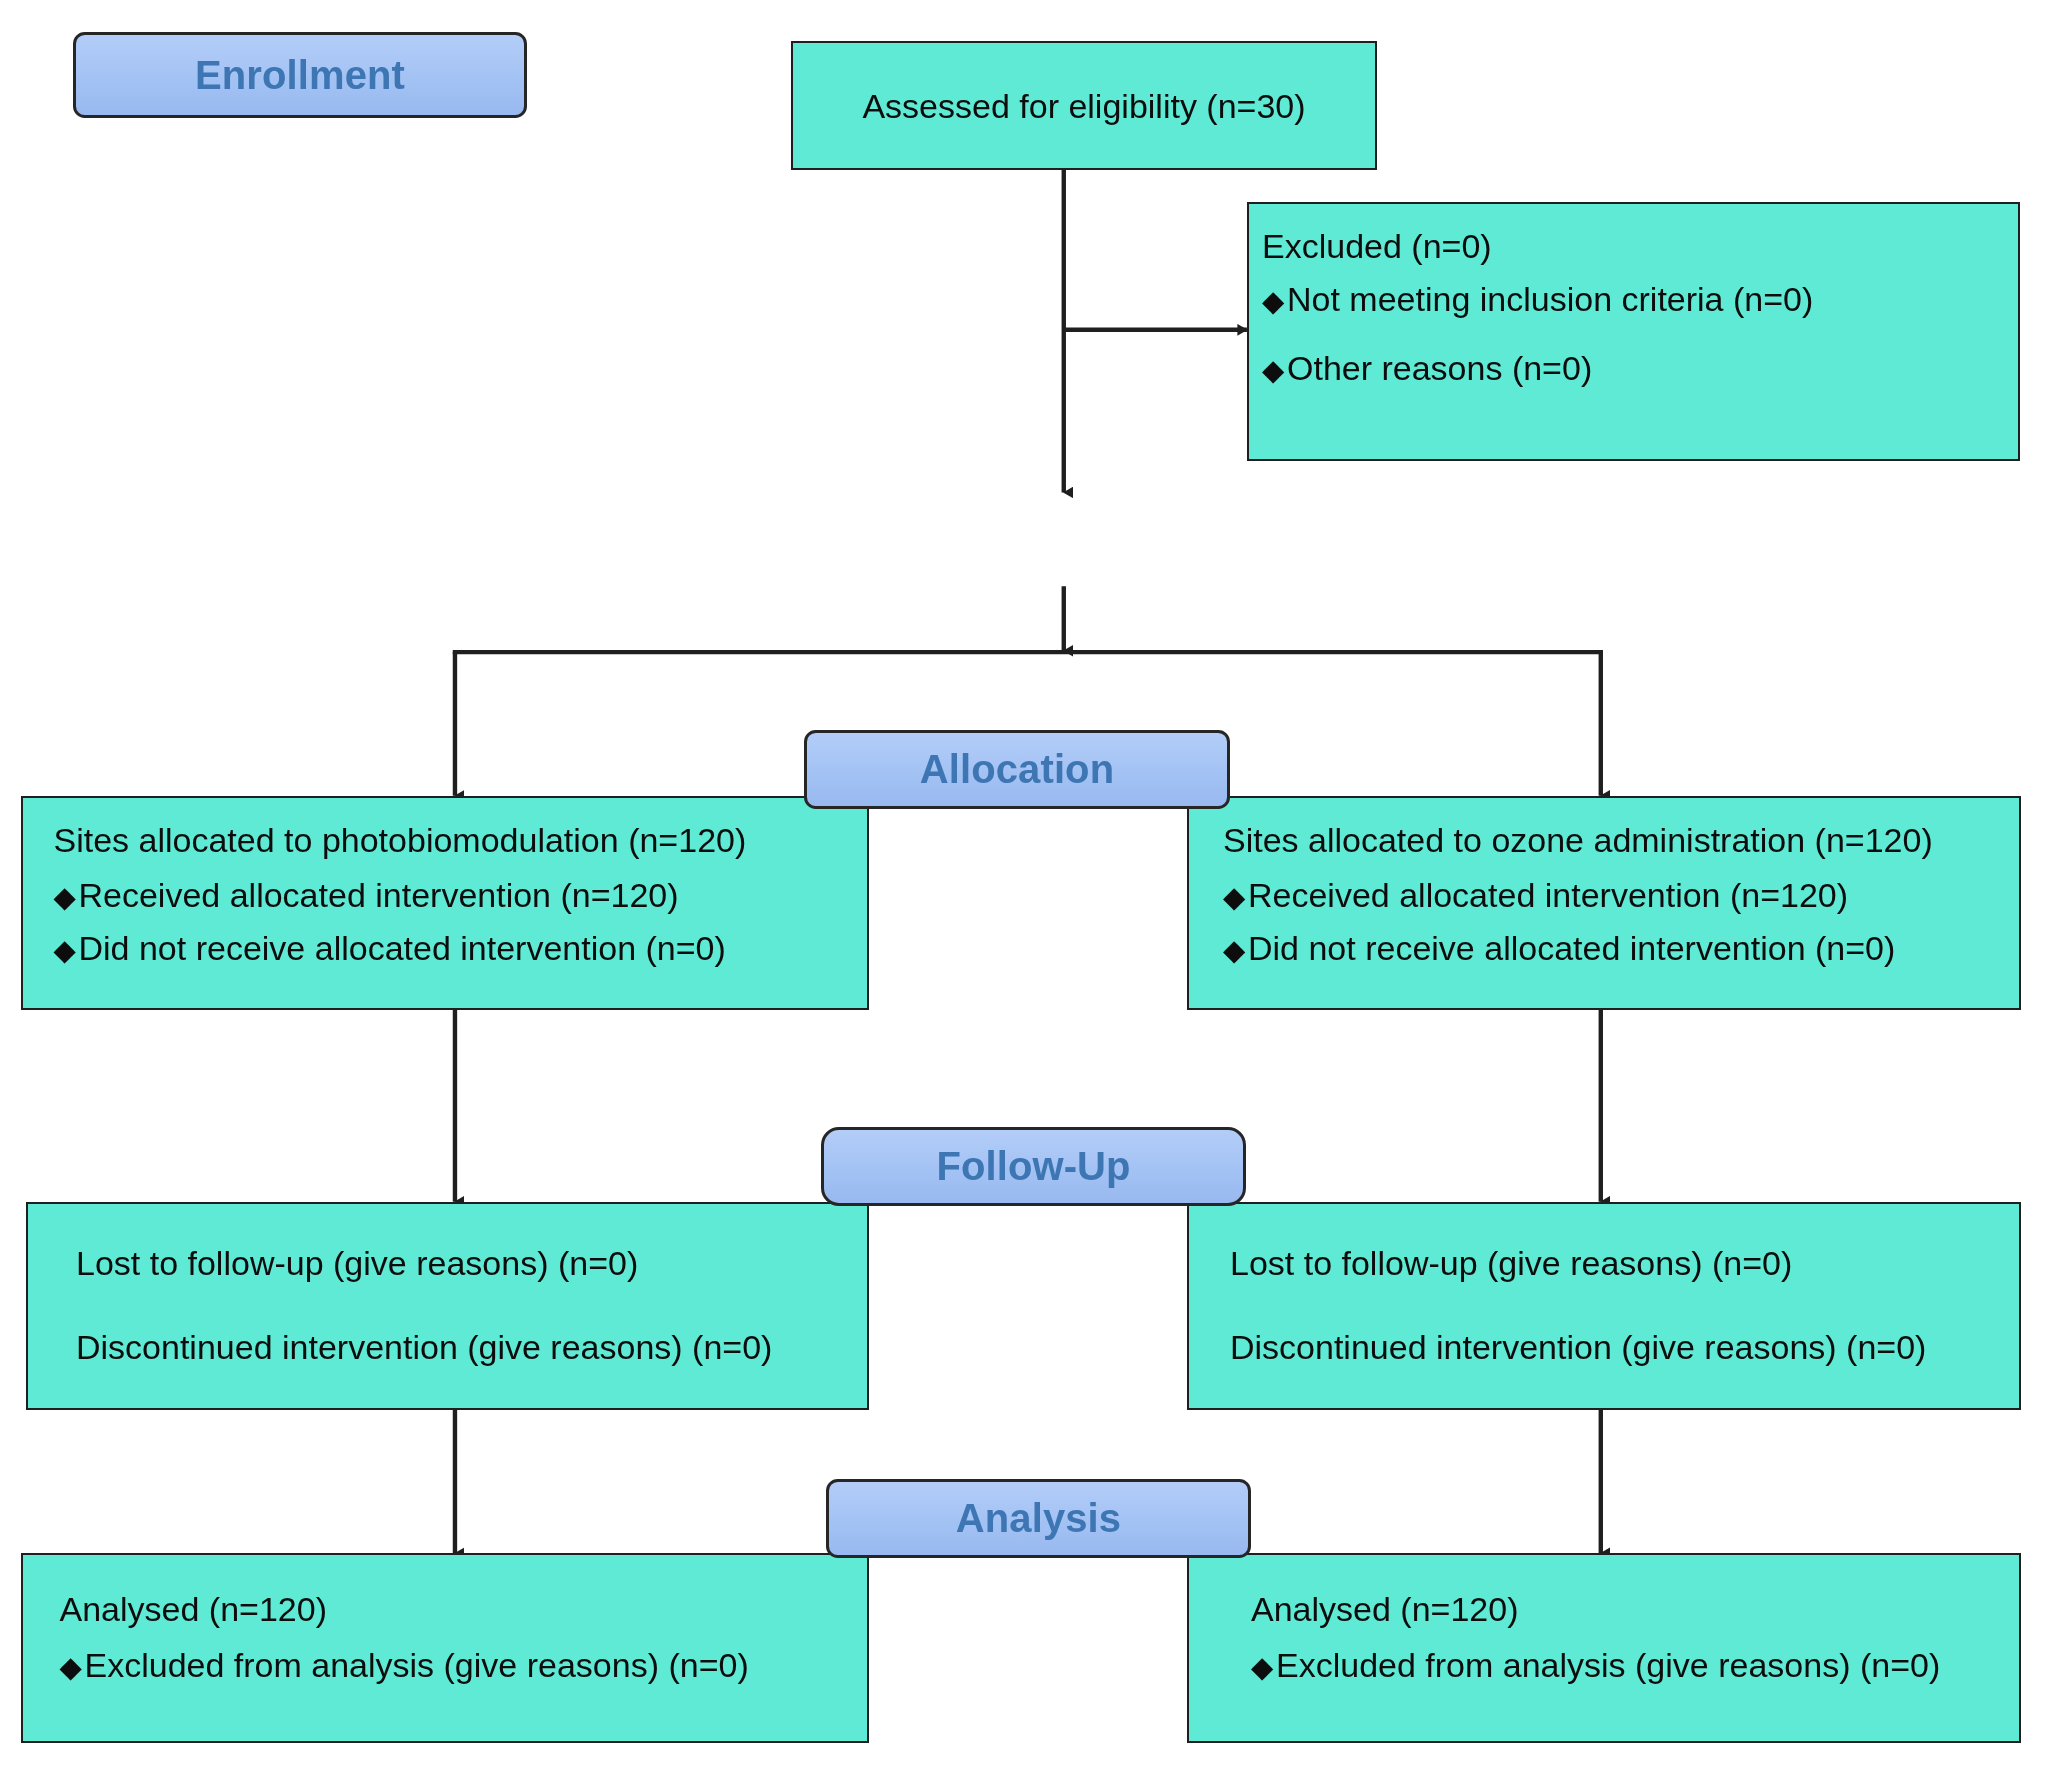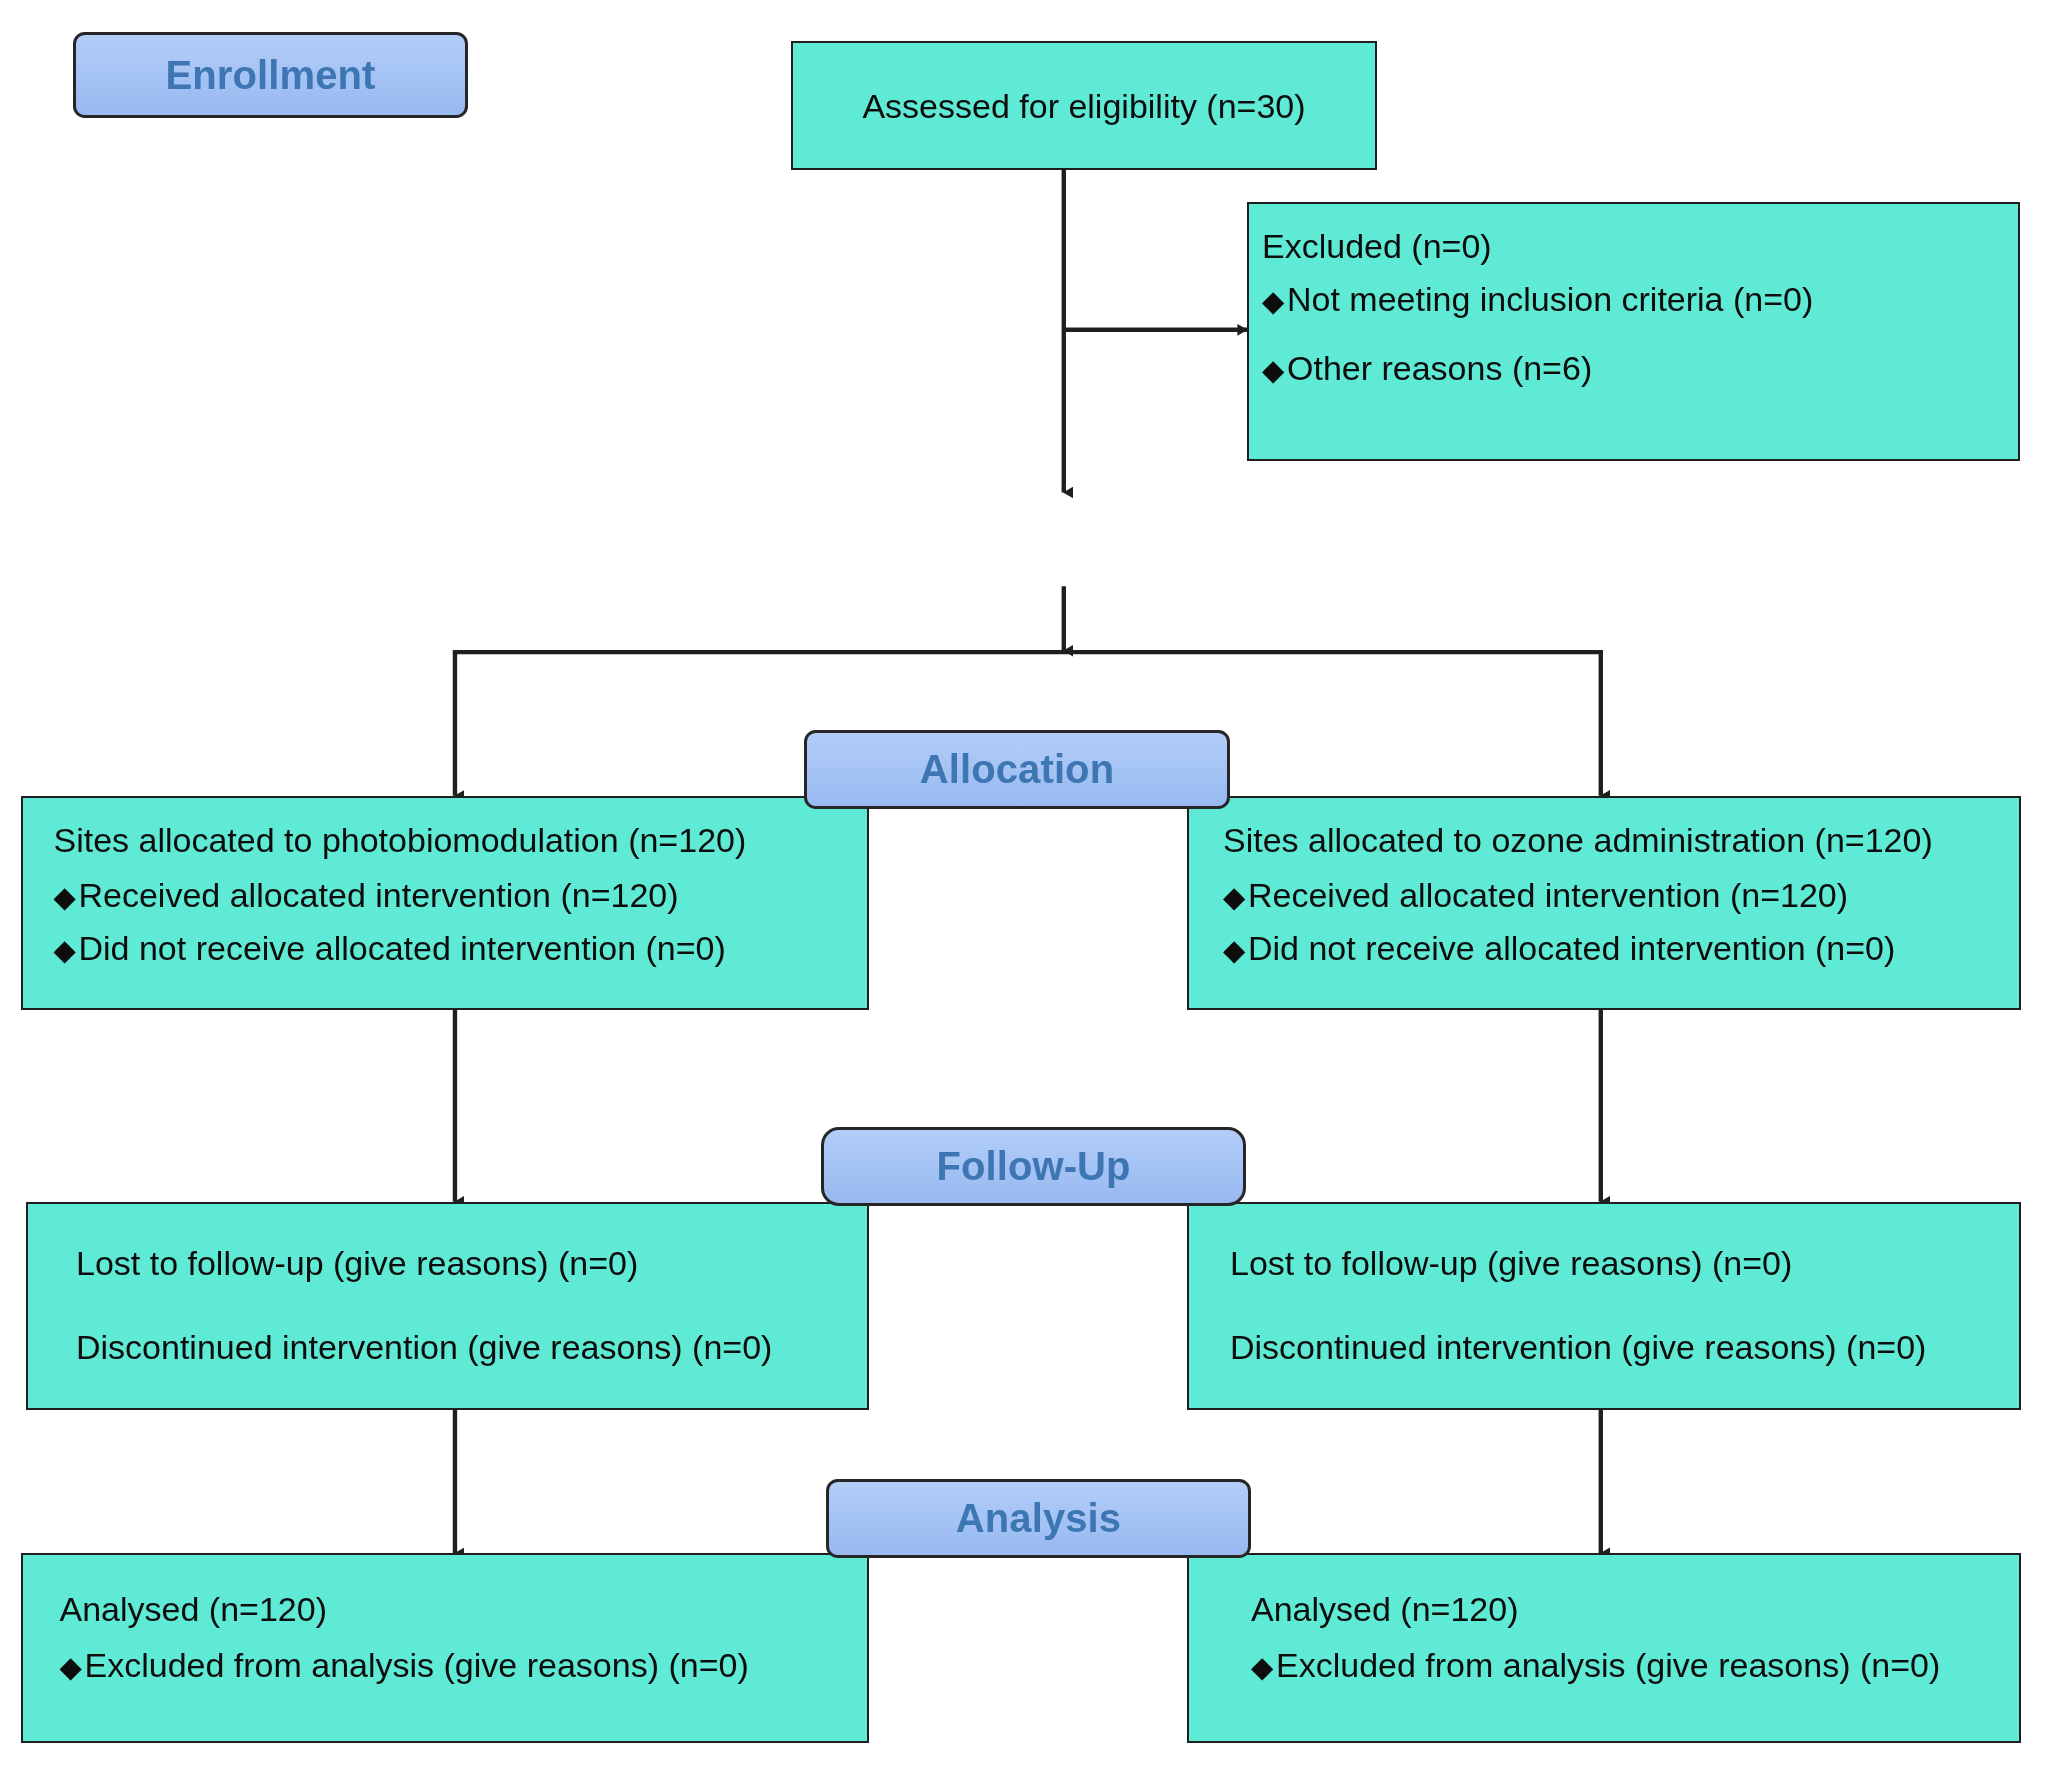--- a/index.html
+++ b/index.html
@@ -102,38 +102,38 @@
     <line x1="621" y1="890" x2="621" y2="1086" stroke="#1f1f1f" stroke-width="6" marker-end="url(#arrowDown)"></line>
     <line x1="2185" y1="890" x2="2185" y2="1086" stroke="#1f1f1f" stroke-width="6" marker-end="url(#arrowDown)"></line>
 
     <line x1="621" y1="1378" x2="621" y2="1640" stroke="#1f1f1f" stroke-width="6" marker-end="url(#arrowDown)"></line>
     <line x1="2185" y1="1378" x2="2185" y2="1640" stroke="#1f1f1f" stroke-width="6" marker-end="url(#arrowDown)"></line>
 
     <line x1="621" y1="1924" x2="621" y2="2120" stroke="#1f1f1f" stroke-width="6" marker-end="url(#arrowDown)"></line>
     <line x1="2185" y1="1924" x2="2185" y2="2120" stroke="#1f1f1f" stroke-width="6" marker-end="url(#arrowDown)"></line>
   </svg>
 
-  <div class="banner" style="left:73px; top:32px; width:395px; height:86px;">
+  <div class="banner" style="left:73px; top:32px; width:454px; height:86px;">
     <span>Enrollment</span>
   </div>
 
   <div class="node centered" style="left:791px; top:41px; width:586px; height:129px;">
     <span class="node-text">Assessed for eligibility (n=30)</span>
   </div>
 
   <div class="node pad" style="left:1247px; top:202px; width:773px; height:259px; padding-left:13px;">
     <span class="node-text line">Excluded (n=0)</span>
     <div style="height:19px"></div>
     <span class="node-text bullet-line">
       <span class="bullet">◆</span><span>Not meeting inclusion criteria (n=0)</span>
     </span>
     <div style="height:17.6px"></div>
     <div style="height:17.6px"></div>
     <span class="node-text bullet-line">
-      <span class="bullet">◆</span><span>Other reasons (n=6)</span>
+      <span class="bullet">◆</span><span>Other reasons (n=0)</span>
     </span>
   </div>
 
 
   <div class="banner" style="left:804px; top:730px; width:426px; height:79px;">
     <span>Allocation</span>
   </div>
 
   <div class="node pad" style="left:20.5px; top:796px; width:848px; height:214px; padding-left:31px;">
     <span class="node-text line"><span>Sites allocated to </span><span class="strong">photobiomodulation</span><span> (n=120)</span></span>

